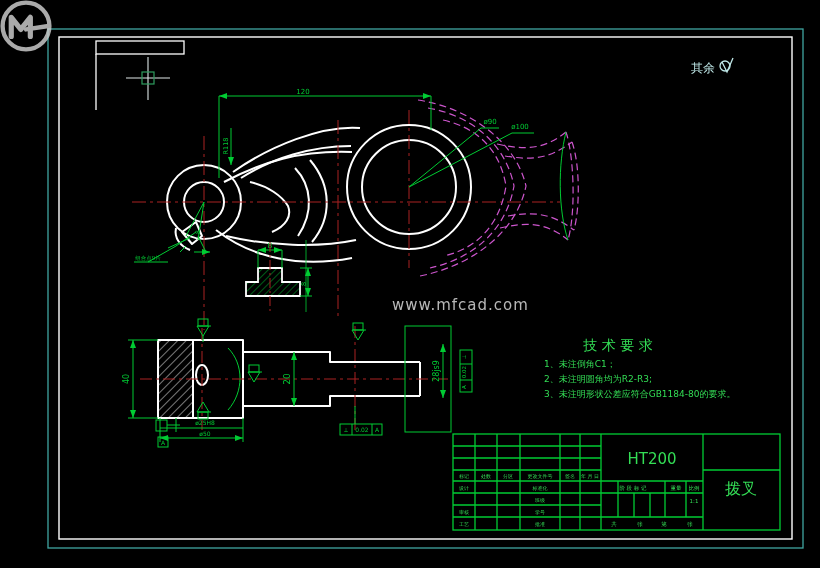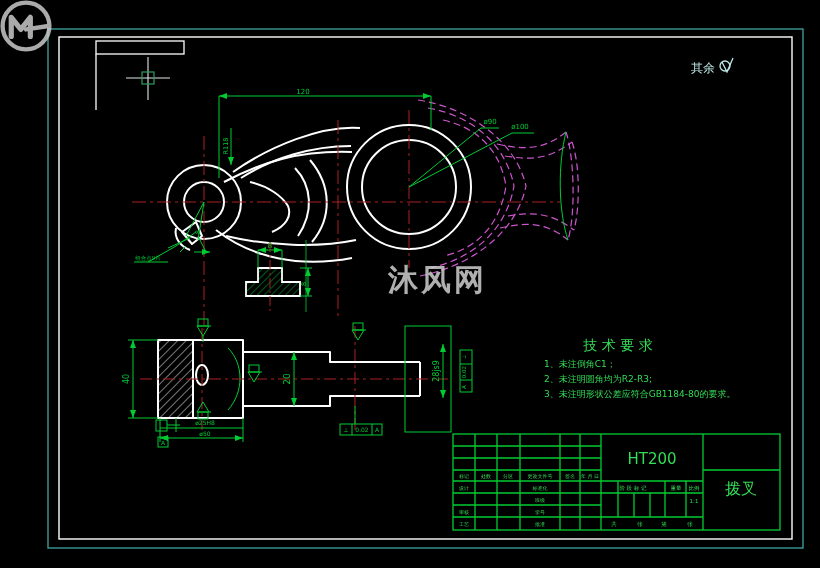--- a/index.html
+++ b/index.html
@@ -339,15 +339,15 @@
     <line x1="148" y1="57" x2="148" y2="100"></line>
     <rect x="142" y="72" width="12" height="12" fill="none" stroke="#2e9c5e" stroke-width="1.2"></rect>
   </g>
 </svg>
 
 <svg class="wm" id="wm-logo" viewBox="0 0 60 60">
   <circle cx="30" cy="30" r="27" fill="none" stroke="#d0d0d0" stroke-width="5"></circle>
   <path d="M13,42 L13,20 L24,34 L35,20 L35,42" fill="none" stroke="#d0d0d0" stroke-width="6" stroke-linejoin="round" stroke-linecap="round"></path>
   <path d="M30,34 L56,30" stroke="#d0d0d0" stroke-width="5" stroke-linecap="round"></path>
 </svg>
-<div class="wm" id="wm-cn">沐风网</div>
+<div class="wm" id="wm-url">www.mfcad.com</div>
 
 </div>
 
 </body></html>

